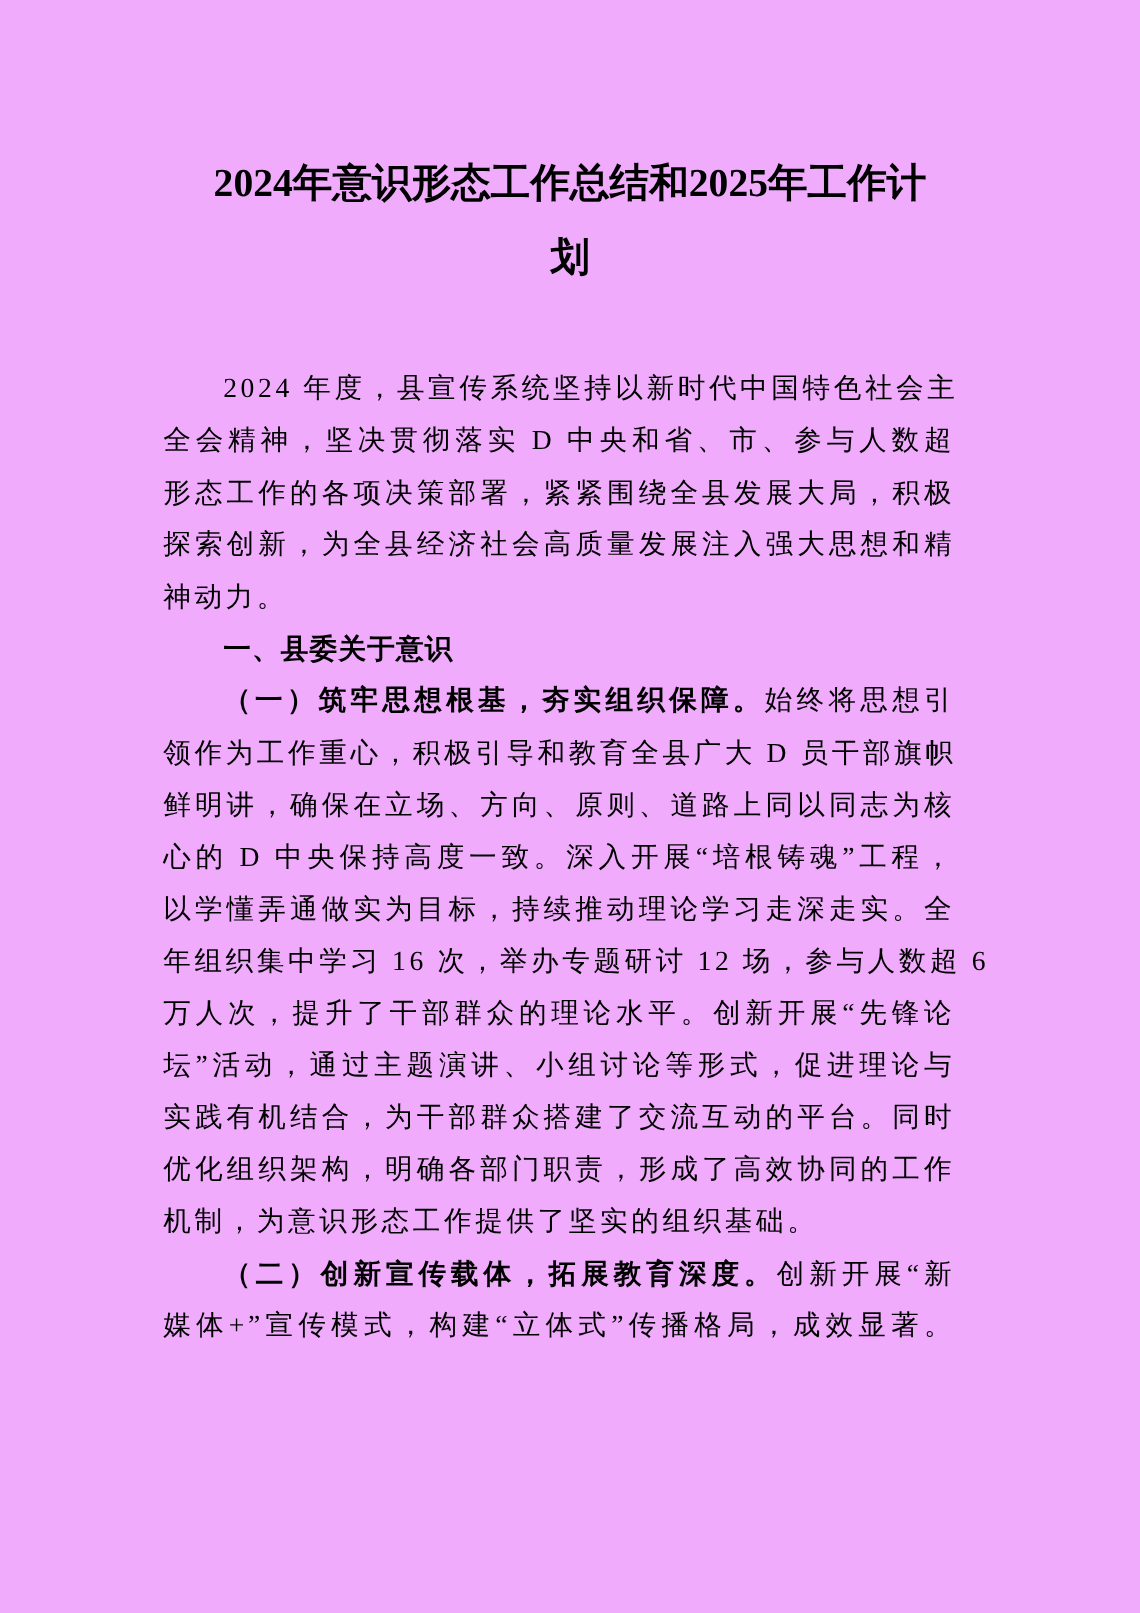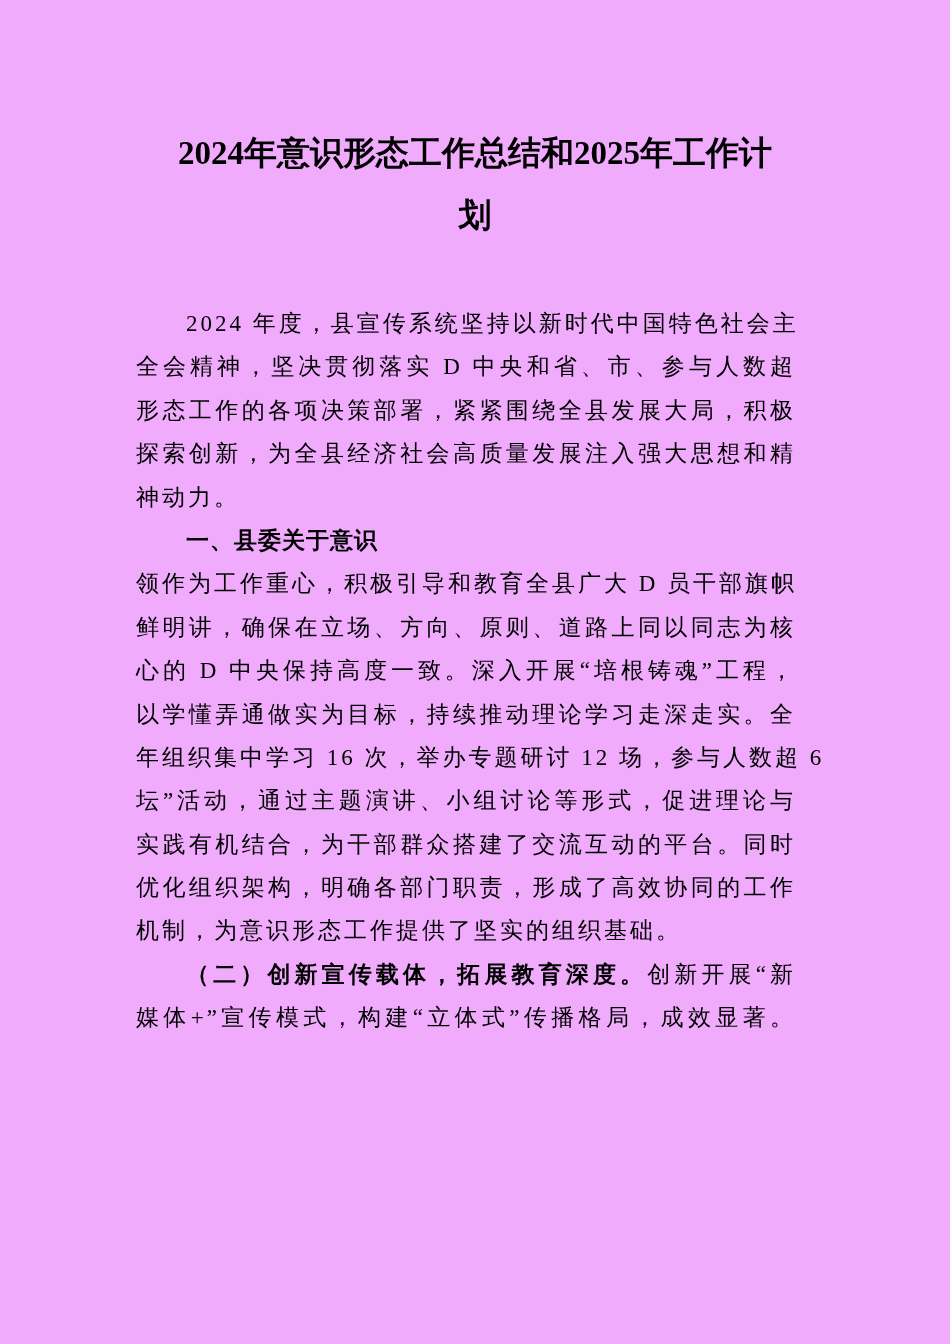--- a/index.html
+++ b/index.html
@@ -84,25 +84,27 @@
       <span class="line indent">2024 年度，县宣传系统坚持以新时代中国特色社会主</span>
       <span class="line">全会精神，坚决贯彻落实 D 中央和省、市、参与人数超</span>
       <span class="line">形态工作的各项决策部署，紧紧围绕全县发展大局，积极</span>
       <span class="line">探索创新，为全县经济社会高质量发展注入强大思想和精</span>
       <span class="line last">神动力。</span>
     </div>
 
     <span class="line indent heading last">一、县委关于意识</span>
 
     <div>
+      <span class="line indent"><b class="sub-heading-lead">（一）筑牢思想根基，夯实组织保障。</b><span>始终将思想引</span></span>
       <span class="line">领作为工作重心，积极引导和教育全县广大 D 员干部旗帜</span>
       <span class="line">鲜明讲，确保在立场、方向、原则、道路上同以同志为核</span>
       <span class="line">心的 D 中央保持高度一致。深入开展“培根铸魂”工程，</span>
       <span class="line">以学懂弄通做实为目标，持续推动理论学习走深走实。全</span>
       <span class="line">年组织集中学习 16 次，举办专题研讨 12 场，参与人数超 6</span>
+      <span class="line">万人次，提升了干部群众的理论水平。创新开展“先锋论</span>
       <span class="line">坛”活动，通过主题演讲、小组讨论等形式，促进理论与</span>
       <span class="line">实践有机结合，为干部群众搭建了交流互动的平台。同时</span>
       <span class="line">优化组织架构，明确各部门职责，形成了高效协同的工作</span>
       <span class="line last">机制，为意识形态工作提供了坚实的组织基础。</span>
     </div>
 
     <div>
       <span class="line indent"><b class="sub-heading-lead">（二）创新宣传载体，拓展教育深度。</b><span>创新开展“新</span></span>
       <span class="line">媒体+”宣传模式，构建“立体式”传播格局，成效显著。</span>
     </div>

